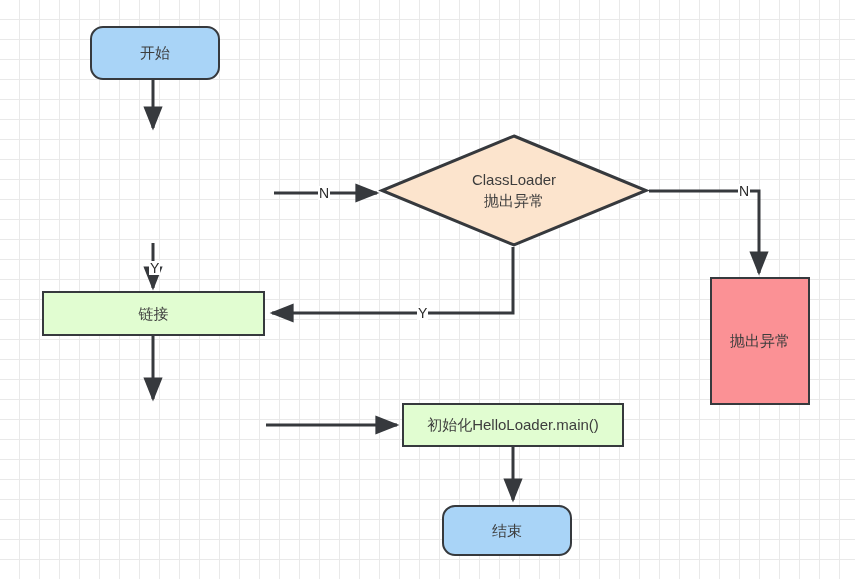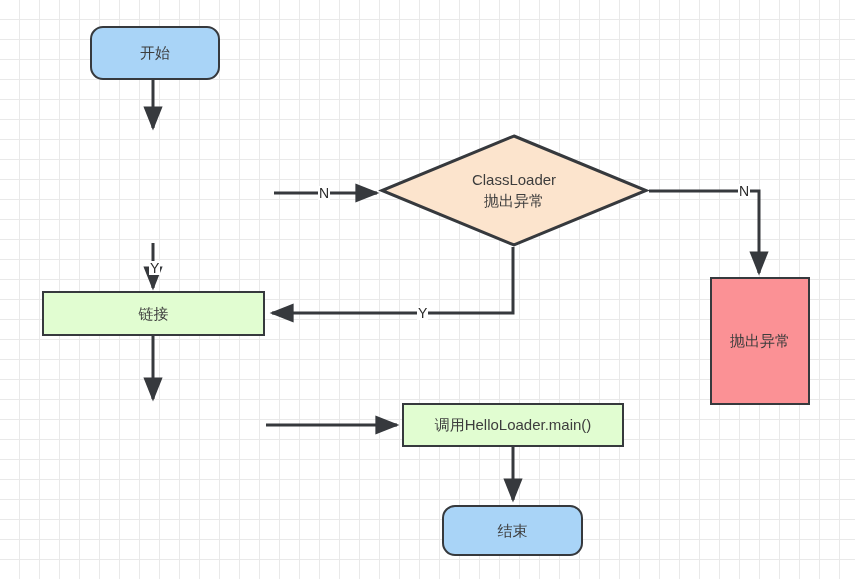--- a/index.html
+++ b/index.html
@@ -122,24 +122,24 @@
   <div class="node error" style="left:710px; top:277px; width:100px; height:128px;">
     <span>抛出异常</span>
   </div>
 
   <div class="node process" style="left:42px; top:291px; width:223px; height:45px;">
     <span>链接</span>
   </div>
 
 
   <div class="node process" style="left:402px; top:403px; width:222px; height:44px;">
-    <span>调用HelloLoader.main()</span>
+    <span>初始化HelloLoader.main()</span>
   </div>
 
-  <div class="node terminal" style="left:442px; top:505px; width:141px; height:51px;">
+  <div class="node terminal" style="left:442px; top:505px; width:130px; height:51px;">
     <span>结束</span>
   </div>
 
   <div class="edge-label" style="left:318px; top:186px;">N</div>
 
   <div class="edge-label" style="left:149px; top:261px;">Y</div>
 
   <div class="edge-label" style="left:738px; top:184px;">N</div>
 
   <div class="edge-label" style="left:417px; top:306px;">Y</div>

